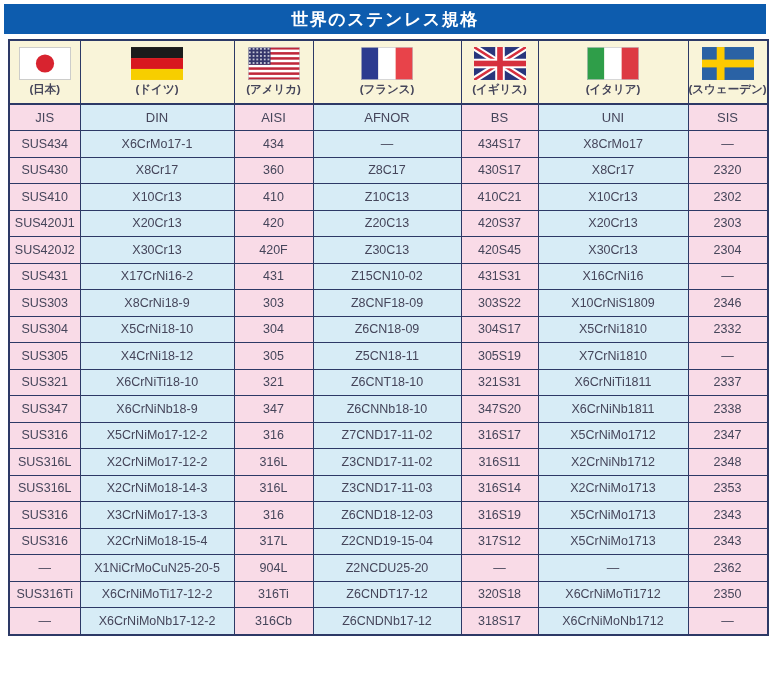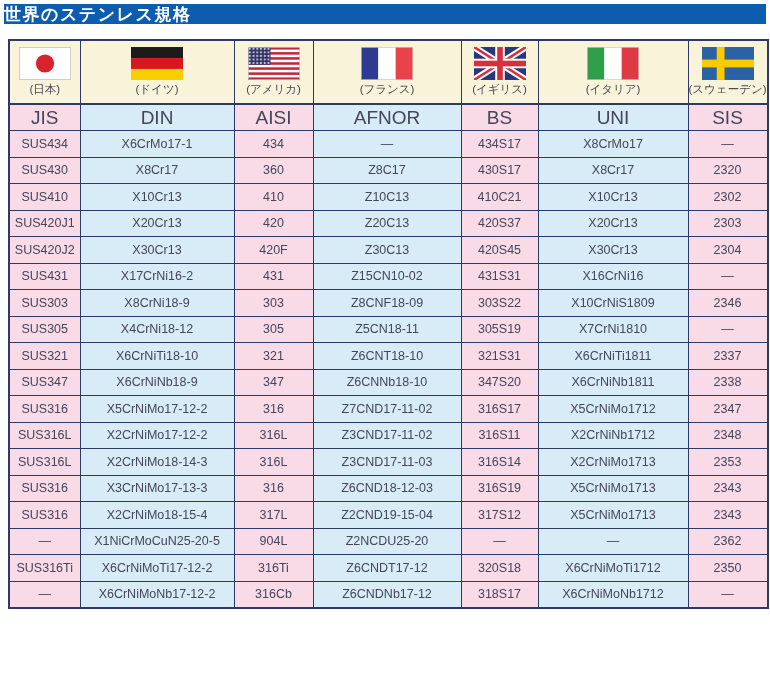--- a/index.html
+++ b/index.html
@@ -2,23 +2,23 @@
 <html style="--title-bar: #0d5cae; --title-text: #ffffff; --border: #2d3966; --pink: #f9dbe7; --blue: #d7ecf6; --cream: #f9f4d9; --text: #45455a;"><head>
 <meta charset="utf-8">
 <style>
   html,body { margin:0; padding:0; }
   body {
     width:770px; height:695px; background:#ffffff; position:relative;
     font-family:"Liberation Sans","DejaVu Sans",sans-serif;
     -webkit-font-smoothing:antialiased;
   }
   .title-bar {
-    position:absolute; left:4px; top:4px; width:762px; height:20px;
+    position:absolute; left:4px; top:4px; width:762px; height:30px;
     background:var(--title-bar,#0d5cae);
-    display:flex; align-items:center; 
+    display:flex; align-items:center; justify-content:center;
   }
   .title-bar .title-text {
     color:var(--title-text,#ffffff); font-weight:bold; font-size:17px; letter-spacing:1.5px;
   }
   table.std-table {
     position:absolute; left:8px; top:39px;
     border-collapse:collapse; table-layout:fixed;
     border:2px solid var(--border,#2d3966);
   }
   .std-table th, .std-table td {
@@ -26,25 +26,25 @@
     text-align:center; vertical-align:middle;
     color:var(--text,#45455a);
     font-size:12.5px; font-weight:normal;
     padding:0; overflow:hidden; white-space:nowrap;
   }
   tr.flag-row th {
     background:var(--cream,#f9f4d9);
     height:62px;
     border-bottom:2.5px solid var(--border,#2d3966);
   }
-  .flag-cell-inner { display:flex; flex-direction:column; align-items:center; justify-content:center; gap:2px; }
+  .flag-cell-inner { display:flex; flex-direction:column; align-items:center; justify-content:center; gap:2px;font-weight:bold; }
   .flag { display:block; line-height:0; }
   .flag svg { width:52px; height:33px; display:block; }
   .flag-cell-inner .country { font-size:11.5px; display:block; }
-  tr.code-row th { height:25px; font-size:19px;margin-top:12px; }
+  tr.code-row th { height:25px; font-size:13px;margin-top:12px; }
   tbody td { height:25.5px; }
   .c-pink { background:var(--pink,#f9dbe7); }
   .c-blue { background:var(--blue,#d7ecf6); }
 </style>
 </head>
 <body>
 
 <div class="title-bar">
   <span class="title-text">世界のステンレス規格</span>
 </div>
@@ -240,20 +240,29 @@
       <tr>
         <td class="c-pink">SUS303</td>
         <td class="c-blue">X8CrNi18-9</td>
         <td class="c-pink">303</td>
         <td class="c-blue">Z8CNF18-09</td>
         <td class="c-pink">303S22</td>
         <td class="c-blue">X10CrNiS1809</td>
         <td class="c-pink">2346</td>
       </tr>
       <tr>
+        <td class="c-pink">SUS304</td>
+        <td class="c-blue">X5CrNi18-10</td>
+        <td class="c-pink">304</td>
+        <td class="c-blue">Z6CN18-09</td>
+        <td class="c-pink">304S17</td>
+        <td class="c-blue">X5CrNi1810</td>
+        <td class="c-pink">2332</td>
+      </tr>
+      <tr>
         <td class="c-pink">SUS305</td>
         <td class="c-blue">X4CrNi18-12</td>
         <td class="c-pink">305</td>
         <td class="c-blue">Z5CN18-11</td>
         <td class="c-pink">305S19</td>
         <td class="c-blue">X7CrNi1810</td>
         <td class="c-pink">—</td>
       </tr>
       <tr>
         <td class="c-pink">SUS321</td>

